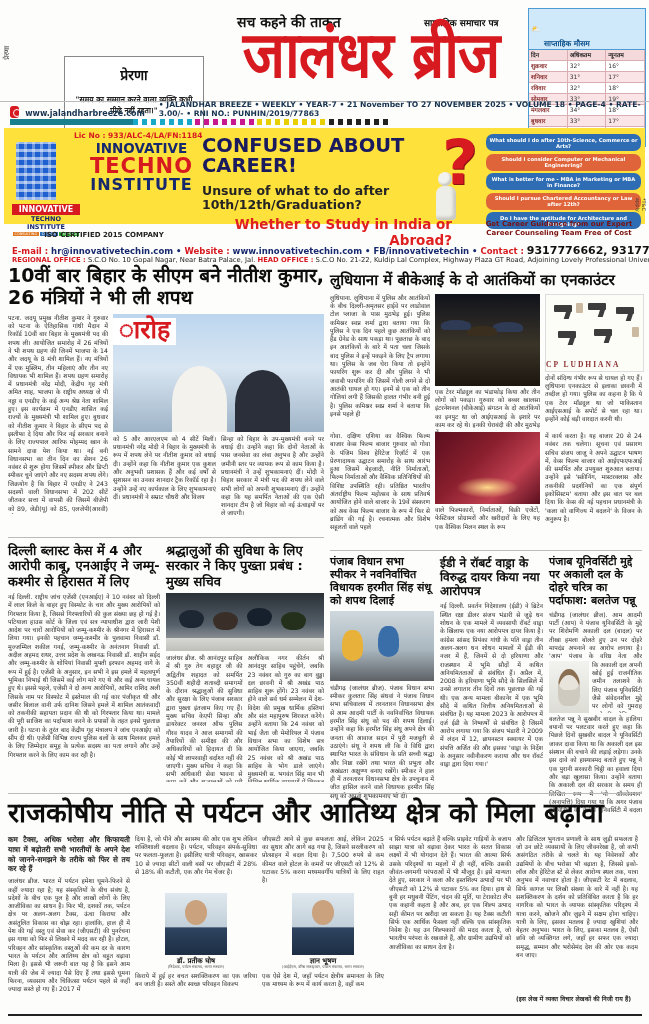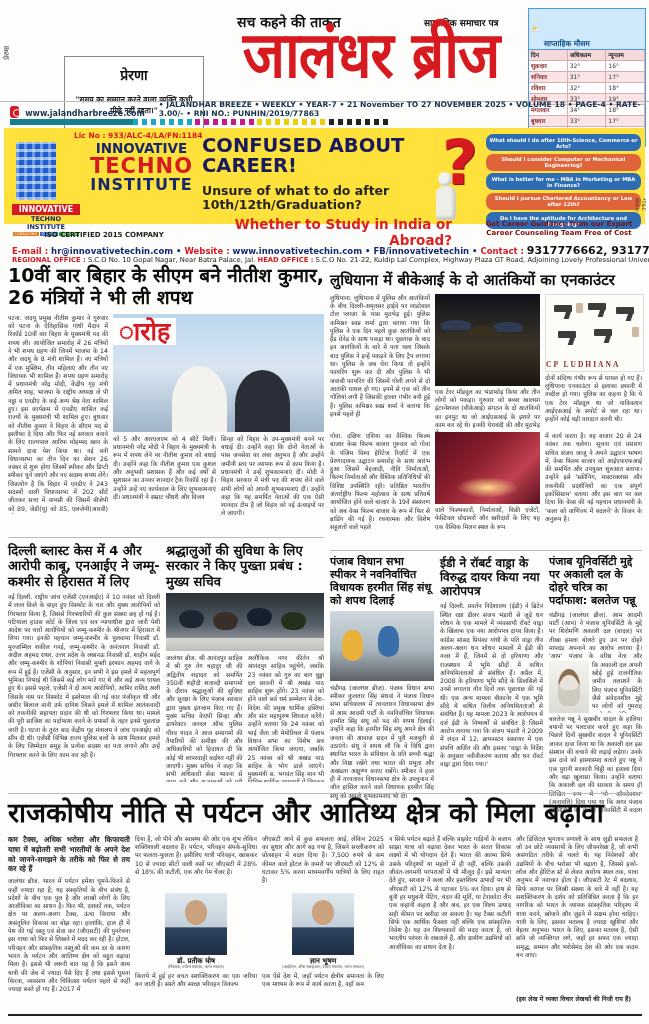--- a/index.html
+++ b/index.html
@@ -228,21 +228,21 @@
       <span>S.C.O No. 21-22, Kuldip Lal Complex, Highway Plaza GT Road, Adjoining Lovely Professional University, Phagwara.</span>
     </div>
     <div class="ad-tnc">*T&amp;C apply</div>
   </div>
 
   <div class="abs" style="left:8px;top:264px;width:316px;">
     <div class="hl" style="font-size:19px;">10वीं बार बिहार के सीएम बने नीतीश कुमार, 26 मंत्रियों ने भी ली शपथ</div>
     <div class="cols" style="margin-top:5px;">
       <div class="body-txt" style="width:100px;height:200px;overflow:hidden;">पटना. जदयू प्रमुख नीतीश कुमार ने गुरुवार को पटना के ऐतिहासिक गांधी मैदान में रिकॉर्ड 10वीं बार बिहार के मुख्यमंत्री पद की शपथ ली। आयोजित समारोह में 26 मंत्रियों ने भी शपथ ग्रहण की जिनमें भाजपा के 14 और जदयू के 8 मंत्री शामिल हैं। नए मंत्रियों में एक मुस्लिम, तीन महिलाएं और तीन नए विधायक भी शामिल हैं। शपथ ग्रहण समारोह में प्रधानमंत्री नरेंद्र मोदी, केंद्रीय गृह मंत्री अमित शाह, भाजपा के राष्ट्रीय अध्यक्ष जे पी नड्डा व एनडीए के कई अन्य श्रेष्ठ नेता शामिल हुए। इस कार्यक्रम में एनडीए शासित कई राज्यों के मुख्यमंत्री भी शामिल हुए। बुधवार को नीतीश कुमार ने बिहार के सीएम पद से इस्तीफा दे दिया और फिर नई सरकार बनाने के लिए राज्यपाल आरिफ मोहम्मद खान के सामने दावा पेश किया था। नई बनी विधानसभा का तीन दिन का सेशन 26 नवंबर से शुरू होगा जिसमें स्पीकर और डिप्टी स्पीकर चुने जाएंगे और नए सदस्य शपथ लेंगे। जिक्रयोग है कि बिहार में एनडीए ने 243 सदस्यों वाली विधानसभा में 202 सीटें जीतकर सत्ता में वापसी की जिसमें बीजेपी को 89, जेडी(यू) को 85, एलजेपी(आरवी) को 19, एचएएम (एस)</div>
       <div style="width:211px;">
-        <div class="ph ph-nitish" style="width:211px;height:118px;">
+        <div class="ph ph-nitish" style="width:211px;height:118px;font-family:Liberation Mono, monospace;">
           <span class="ph-overlay">ारोह</span>
           <span class="fig" style="left:28%;bottom:-6%;width:26%;height:62%;background:#f4f2ec;"></span>
           <span class="fig" style="left:58%;bottom:-6%;width:26%;height:58%;background:#2b2f3a;"></span>
         </div>
         <div class="cols" style="margin-top:3px;">
           <div class="body-txt" style="width:103px;height:80px;overflow:hidden;">को 5 और आरएलएम को 4 सीटें मिलीं। प्रधानमंत्री नरेंद्र मोदी ने बिहार के मुख्यमंत्री के रूप में शपथ लेने पर नीतीश कुमार को बधाई दी। उन्होंने कहा कि नीतीश कुमार एक कुशल और अनुभवी प्रशासक हैं और कई वर्षों से सुशासन का उनका शानदार ट्रैक रिकॉर्ड रहा है। उन्होंने उन्हें नए कार्यकाल के लिए शुभकामनाएं दीं। प्रधानमंत्री ने सम्राट चौधरी और विजय</div>
           <div class="body-txt" style="width:103px;height:80px;overflow:hidden;">सिन्हा को बिहार के उप-मुख्यमंत्री बनने पर बधाई दी। उन्होंने कहा कि दोनों नेताओं के पास जनसेवा का लंबा अनुभव है और उन्होंने जमीनी स्तर पर व्यापक रूप से काम किया है। प्रधानमंत्री ने उन्हें शुभकामनाएं दीं। मोदी ने बिहार सरकार में मंत्री पद की शपथ लेने वाले सभी लोगों को अपनी शुभकामनाएं दीं। उन्होंने कहा कि यह समर्पित नेताओं की एक ऐसी शानदार टीम है जो बिहार को नई ऊंचाइयों पर ले जाएगी।</div>
         </div>
       </div>
     </div>

